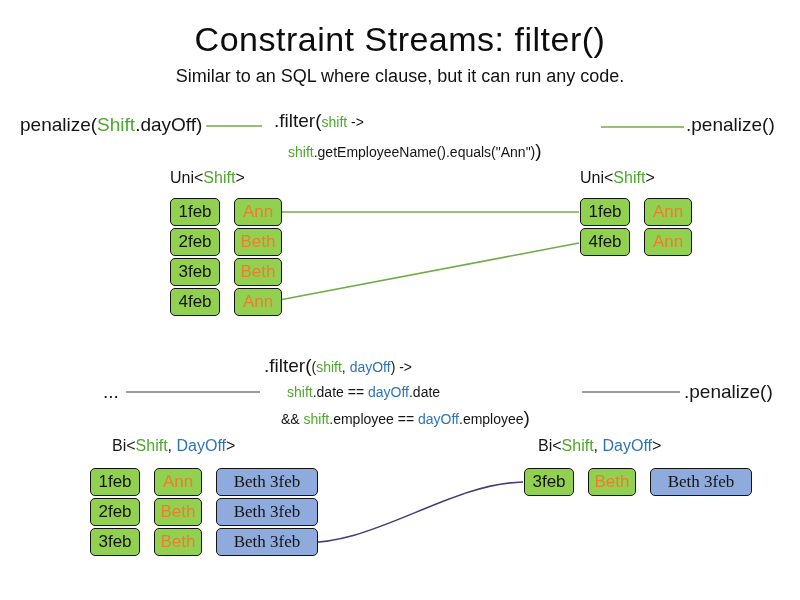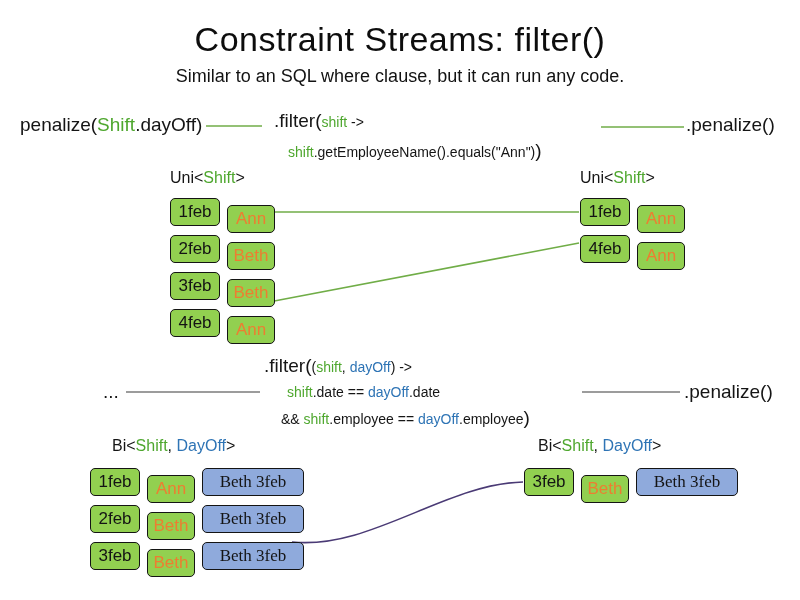--- a/index.html
+++ b/index.html
@@ -15,29 +15,29 @@
   .abs { position:absolute; }
   .title { width:800px; text-align:center; font-size:34px; color:#0d0d0d; letter-spacing:0.5px; }
   .subtitle { width:800px; text-align:center; font-size:18px; color:#121212; }
   .code { font-size:19px; color:#151515; white-space:nowrap; }
   .sm { font-size:14px; }
   .lg { font-size:19px; }
   .green { color:var(--green-text,#4ea72e); }
   .blue  { color:var(--blue-text,#2e74b5); }
   .type-label { font-size:16px; color:#151515; white-space:nowrap; }
   .tbl { display:flex; flex-direction:column; gap:2px; }
-  .row { display:flex; gap:7px; }
+  .row { display:flex; gap:14px; }
   .cell {
     height:28px; display:flex; align-items:center; justify-content:center;
     border:1.6px solid #141414; border-radius:5px;
     font-size:17px; background:var(--green-fill,#92d050); color:#141414;
   }
   .cell.emp  { color:var(--orange-text,#ed7d31); }
   .cell.pair { background:var(--blue-fill,#8faadc); color:#141414; }
-  .w-date { width:50px; } .w-emp { width:48px;margin-top:7px; } .w-pair { width:102px;font-family:Liberation Serif, serif; }
+  .w-date { width:50px; } .w-emp { width:48px; } .w-pair { width:102px;font-family:Liberation Serif, serif; }
   svg.lines { position:absolute; left:0; top:0; pointer-events:none; }
   .ln-green  { stroke:var(--connector-green,#70ad47); stroke-width:1.6; fill:none; }
   .ln-black  { stroke:#3a3a3a; stroke-width:1.2; fill:none; }
   .ln-purple { stroke:var(--connector-purple,#4a3a75); stroke-width:1.6; fill:none; }
 </style>
 </head>
 <body>
 
 <div id="slide">
 

